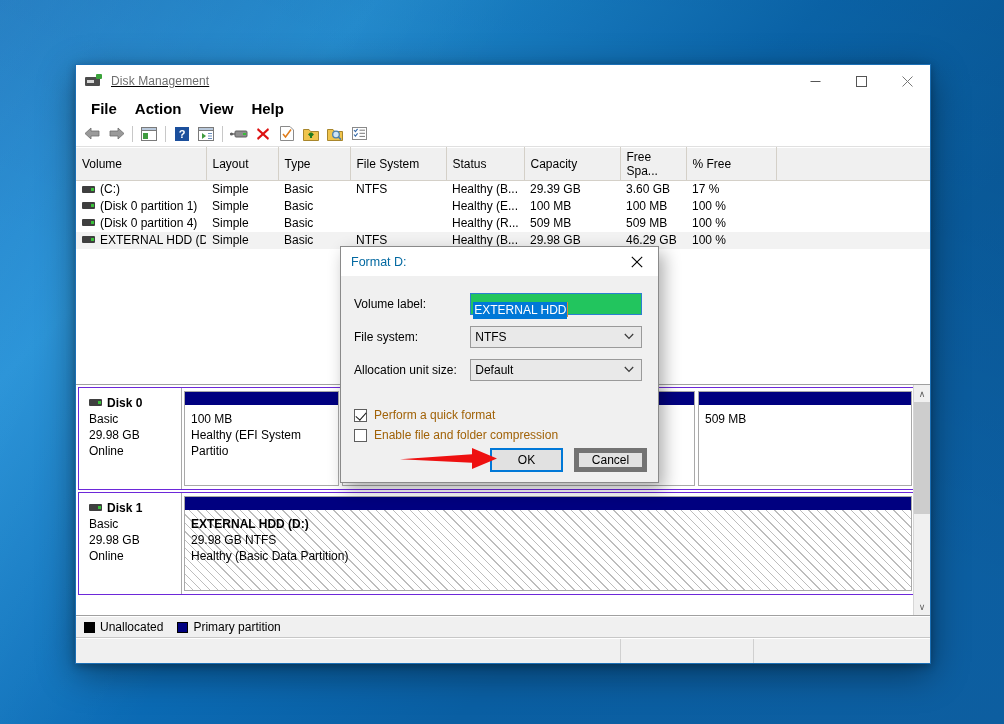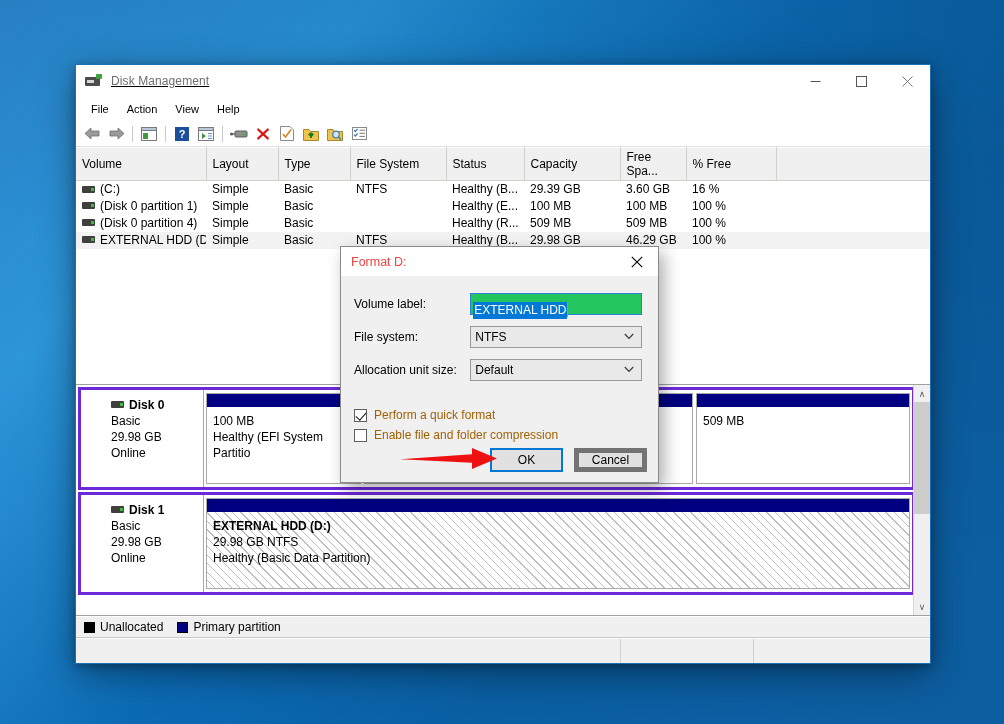--- a/index.html
+++ b/index.html
@@ -63,21 +63,21 @@
   .tbtn svg { display: block; }
 
   
   .menubar {
     height: 24px; flex: 0 0 24px;
     display: flex; align-items: center;
     background: #ffffff; padding-left: 6px;
     border-bottom: 0px;
   }
   .menu-item {
-    font-size: 11px; color: #000; padding: 3px 9px; line-height: 14px;
+    font-size: 15px; color: #000; padding: 3px 9px; line-height: 14px; font-weight: bold;
   }
 
   
   .toolbar {
     height: 26px; flex: 0 0 26px;
     display: flex; align-items: center;
     background: #ffffff;
     padding-left: 4px;
     border-bottom: 1px solid #e0e0e0;
   }
@@ -121,23 +121,22 @@
     flex: 1 1 auto;
     background: #ffffff;
     position: relative;
     overflow: hidden;
     border-bottom: 1px solid #a0a0a0;
   }
   .disk-row {
     display: flex;
     height: 103px;
     margin: 2px 2px 0 2px;
-    border: 3px solid #6d28d9;
+    border: 1px solid #6d28d9;
     background: #ffffff;
-    padding-left: 20px;
   }
   .disk-info {
     width: 103px; flex: 0 0 103px;
     border-right: 1px solid #a9a9a9;
     padding: 7px 0 0 10px;
     font-size: 12px; color: #000; line-height: 16px;
   }
   .disk-title { font-weight: bold; display: flex; align-items: center; }
   .disk-title .vicon { margin-right: 5px; }
   .disk-bars { flex: 1 1 auto; display: flex; padding: 3px 2px; gap: 3px; }
@@ -205,21 +204,21 @@
     border: 1px solid #8a8a8a;
     box-shadow: 5px 7px 16px rgba(0,0,0,0.32);
     z-index: 50;
     display: flex; flex-direction: column;
   }
   .dlg-title {
     height: 30px; flex: 0 0 30px; background: #ffffff;
     display: flex; align-items: center;
     border-bottom: 1px solid #f0f0f0;
   }
-  .dlg-title-text { margin-left: 10px; font-size: 12.5px; color: #ef4444; }
+  .dlg-title-text { margin-left: 10px; font-size: 12.5px; color: #0369a1; }
   .dlg-close {
     margin-left: auto; width: 42px; height: 30px;
     display:flex; align-items:center; justify-content:center; color:#000;
   }
   .dlg-body { flex: 1 1 auto; padding: 16px 16px 0 13px; position: relative; }
 
   .frow { display: flex; align-items: center; margin-bottom: 11px; height: 22px; }
   .flabel { width: 120px; font-size: 12px; color: #000; }
   .finput {
     width: 177px; height: 22px;
@@ -422,21 +421,21 @@
       </thead>
       <tbody>
         <tr class="vrow">
           <td><span class="vicon"></span><span>(C:)</span></td>
           <td>Simple</td>
           <td>Basic</td>
           <td>NTFS</td>
           <td>Healthy (B...</td>
           <td>29.39 GB</td>
           <td>3.60 GB</td>
-          <td>16 %</td>
+          <td>17 %</td>
           <td></td>
         </tr>
         <tr class="vrow">
           <td><span class="vicon"></span><span>(Disk 0 partition 1)</span></td>
           <td>Simple</td>
           <td>Basic</td>
           <td></td>
           <td>Healthy (E...</td>
           <td>100 MB</td>
           <td>100 MB</td>

